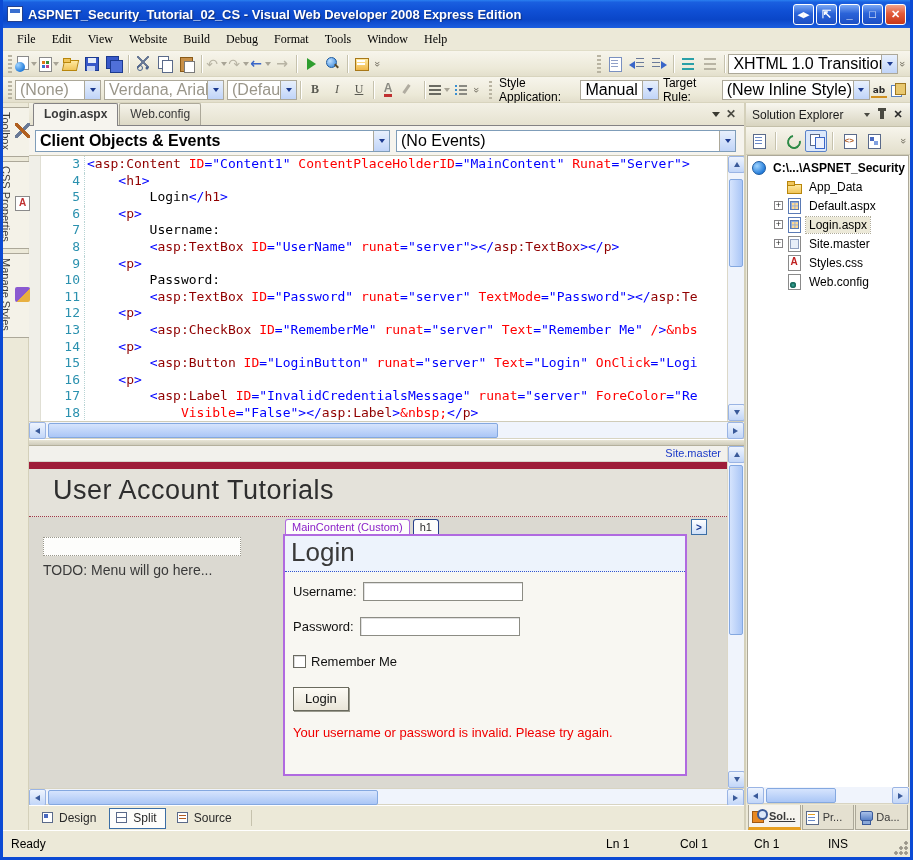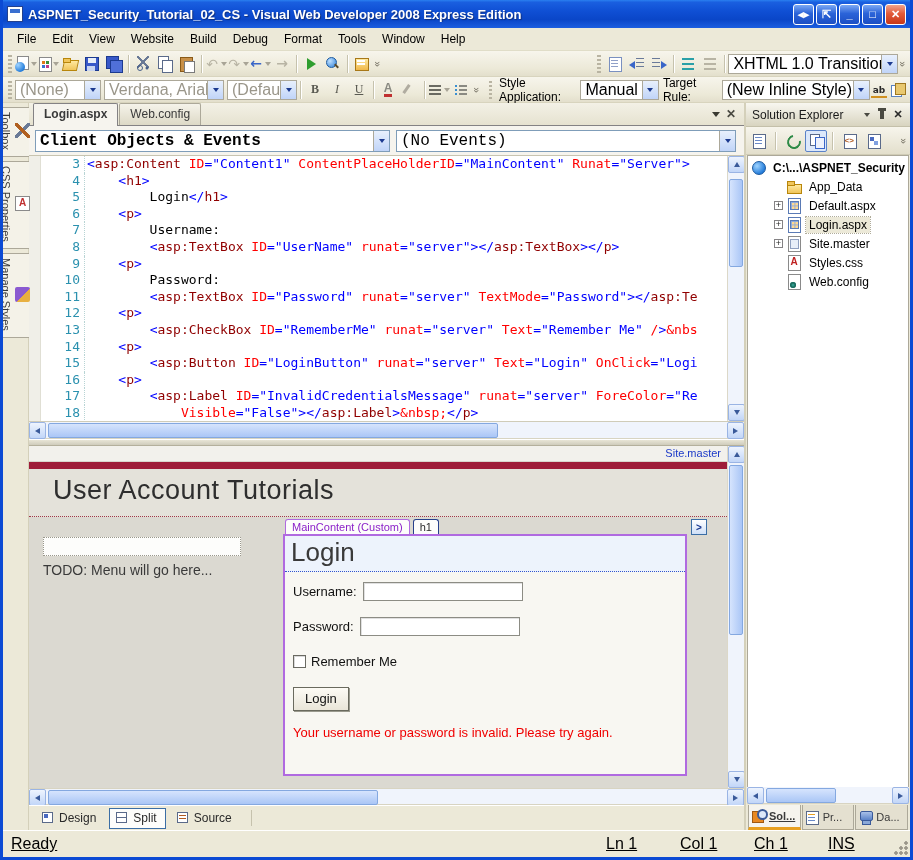--- a/index.html
+++ b/index.html
@@ -17,21 +17,21 @@
   .title-text { color:#fff; font-weight:bold; font-size:13px; margin-left:5px; text-shadow:1px 1px 1px #10307a; flex:1;
                 white-space:nowrap; overflow:hidden; }
   .winbtns { display:flex; gap:2px; }
   .winbtn { width:21px; height:21px; border-radius:3px; border:1px solid #fff; color:#fff; font-size:11px; font-weight:bold;
             display:flex; align-items:center; justify-content:center;
             background:linear-gradient(180deg,#7aa8f4,#2b63d8 45%,#1c4fc4); }
   .winbtn.close { background:linear-gradient(180deg,#f2a48c,#e25a3a 45%,#c83818); }
 
   
   .menubar { height:23px; flex:none; display:flex; align-items:center; background:#ece9d8; padding-left:6px; border-bottom:1px solid #e0ddc8; }
-  .menu-item { padding:3px 8px; font-size:12px; }
+  .menu-item { padding:3px 8px; font-size:12px;font-family:Liberation Serif, serif; }
 
   
   .toolbar-row { height:26px; flex:none; display:flex; align-items:center; background:linear-gradient(180deg,#f7f5ec,#ece9d8 70%,#e3dfcc); border-bottom:1px solid #d8d4be; }
   .tb-group { display:flex; align-items:center; height:100%; padding:0 3px; }
   .grip { width:4px; height:18px; margin:0 3px 0 2px; background:repeating-linear-gradient(180deg,#b9b4a2 0 2px,transparent 2px 4px); }
   .tb-sep { width:1px; height:18px; background:#c6c2ad; margin:0 3px; box-shadow:1px 0 0 #fff; }
   .tbtn { width:22px; height:22px; display:flex; align-items:center; justify-content:center; border-radius:2px; position:relative; }
   .caret { width:0; height:0; border-left:3px solid transparent; border-right:3px solid transparent; border-top:4px solid #4a4a42; margin-left:2px; }
   .caret.dim { border-top-color:#a8a496; }
   .overflow-chip { color:#7a7668; font-size:10px; padding:0 2px; letter-spacing:-1px; transform:rotate(90deg); }
@@ -110,21 +110,21 @@
   .center { flex:1; display:flex; flex-direction:column; min-width:0; background:#ece9d8; }
   .doc-tabs { height:23px; flex:none; display:flex; align-items:flex-end; padding-left:4px; background:linear-gradient(180deg,#f3f1e6,#e6e2d0); border-bottom:1px solid #848284; }
   .dtab { padding:3px 10px 4px 10px; font-size:12px; border:1px solid #aca899; border-bottom:none; border-radius:2px 2px 0 0; margin-right:1px;
           background:linear-gradient(180deg,#f5f3ea,#ddd9c6); color:#3a3a3a; }
   .dtab.active { background:#f6f4ee; font-weight:bold; border-color:#848284; position:relative; top:1px; padding-bottom:5px; }
   .dt-right { margin-left:auto; display:flex; align-items:center; gap:6px; padding:0 8px 4px 0; color:#4a4a42; }
   .dt-right .dcaret { width:0;height:0;border-left:4px solid transparent;border-right:4px solid transparent;border-top:5px solid #3a3a32; }
   .dt-right .dx { font-size:12px; font-weight:bold; }
 
   .combo-bar { height:30px; flex:none; display:flex; align-items:center; gap:6px; padding:0 8px 0 6px; background:#f6f4ee; border-bottom:1px solid #c8c4b0; }
-  .combo-bar .combo { height:22px; border-color:#7f9db9;font-family:Liberation Mono, monospace; }
+  .combo-bar .combo { height:22px; border-color:#7f9db9; }
   .combo-bar .combo.obj { flex:0 0 355px; font-weight:bold; }
   .combo-bar .combo.evt { flex:1; }
 
   
   .code-wrap { height:266px; flex:none; display:flex; background:#fff; border-bottom:1px solid #d0ccb8; min-width:0; }
   .code-scroll { flex:1; overflow:hidden; position:relative; }
   .code-line { display:flex; white-space:pre; font-family:"DejaVu Sans Mono",monospace; font-size:13px; line-height:16.6px; }
   .code-line .gut { flex:none; width:44px; text-align:right; color:#2b91af; padding-right:4px; background:#fff; border-right:1px dotted #b8d4d4; margin-right:2px; }
   .sel-margin { width:12px; flex:none; background:#f0efe8; border-right:1px solid #e0dfd4; }
   .cp{color:#0000ff}.ct{color:#900000}.ca{color:#ff0000}.cv{color:#0000ff}.cx{color:#000}.ce{color:#ff0000}
@@ -230,21 +230,21 @@
   .ptab.active { background:#f6f4ee; border-bottom:3px solid #e8a020; font-weight:bold;text-decoration:underline; }
   .pti { width:14px; height:14px; flex:none; position:relative; }
   .pti-sol::before { content:""; position:absolute; left:0; top:2px; width:10px; height:10px; background:#e88820; border:1px solid #a05810; }
   .pti-sol::after { content:""; position:absolute; left:5px; top:0px; width:7px; height:7px; border:2px solid #3a5a9a; border-radius:50%; background:#dce8fa; }
   .pti-pr::before { content:""; position:absolute; left:0; top:1px; width:11px; height:12px; background:#fff; border:1px solid #5a6a8a; }
   .pti-pr::after { content:""; position:absolute; left:2px; top:4px; width:7px; height:1px; background:#e8a020; box-shadow:0 3px 0 #6a8ac8, 0 6px 0 #6a8ac8; }
   .pti-da::before { content:""; position:absolute; left:1px; top:1px; width:11px; height:8px; background:linear-gradient(180deg,#a8c0e8,#5a82c8); border:1px solid #3a5a9a; border-radius:2px; }
   .pti-da::after { content:""; position:absolute; left:3px; top:10px; width:7px; height:3px; background:#8aa8d8; border:1px solid #3a5a9a; }
 
   
-  .statusbar { height:27px; flex:none; display:flex; align-items:center; background:#ece9d8; border-top:1px solid #fff; padding-left:8px; font-size:16px;text-decoration:underline; }
+  .statusbar { height:27px; flex:none; display:flex; align-items:center; background:#ece9d8; border-top:1px solid #fff; padding-left:8px; font-size:12px; }
   .sb-msg { flex:1; }
   .sb-cell { width:74px; flex:none; }
   .sb-cell.ins { width:66px; }
   .sb-grip { width:16px; height:16px; flex:none; align-self:flex-end; background:
      radial-gradient(circle at 12px 12px,#9a968a 1.5px,transparent 2px),
      radial-gradient(circle at 12px 7px,#9a968a 1.5px,transparent 2px),
      radial-gradient(circle at 7px 12px,#9a968a 1.5px,transparent 2px),
      radial-gradient(circle at 12px 2px,#9a968a 1.5px,transparent 2px),
      radial-gradient(circle at 2px 12px,#9a968a 1.5px,transparent 2px),
      radial-gradient(circle at 7px 7px,#9a968a 1.5px,transparent 2px); }

